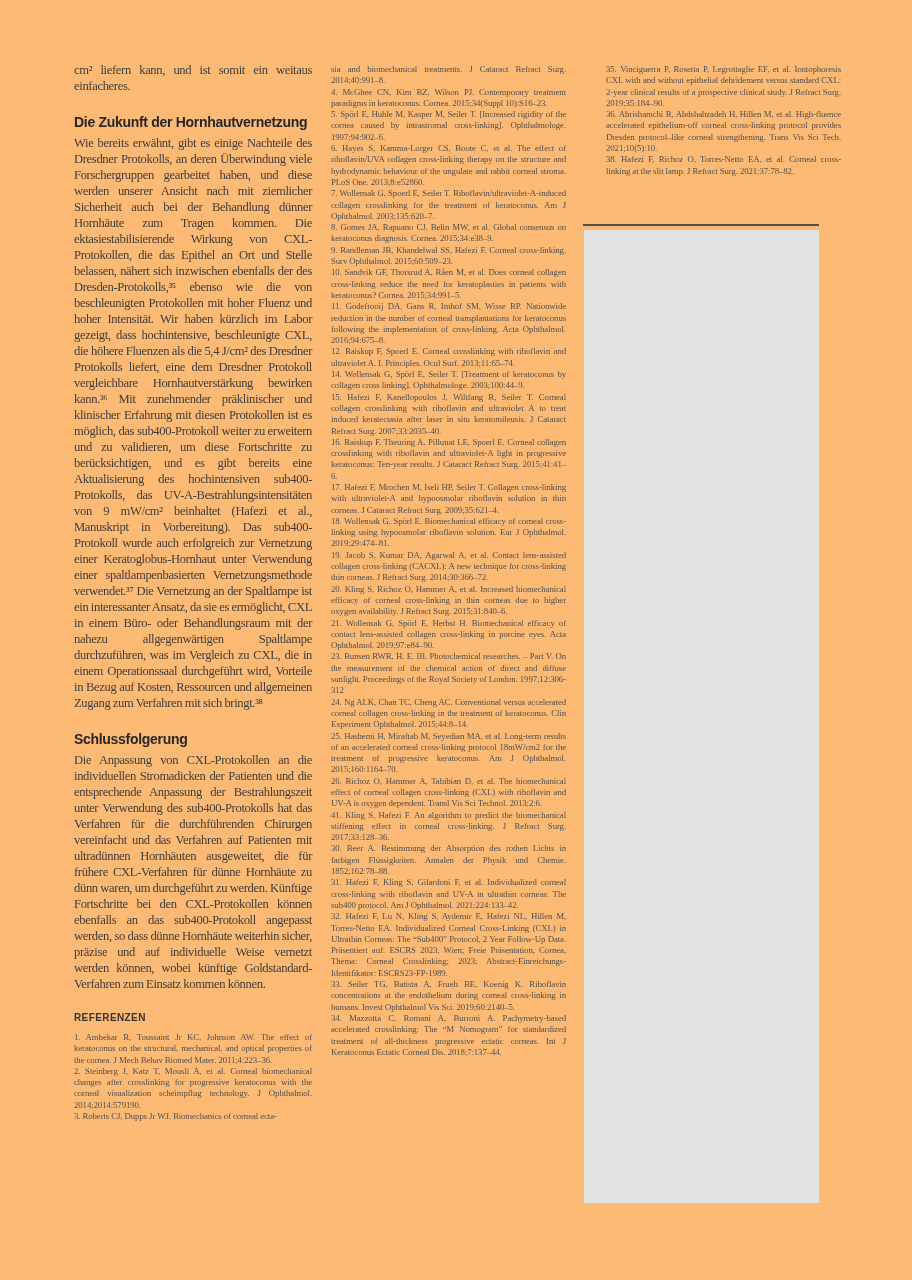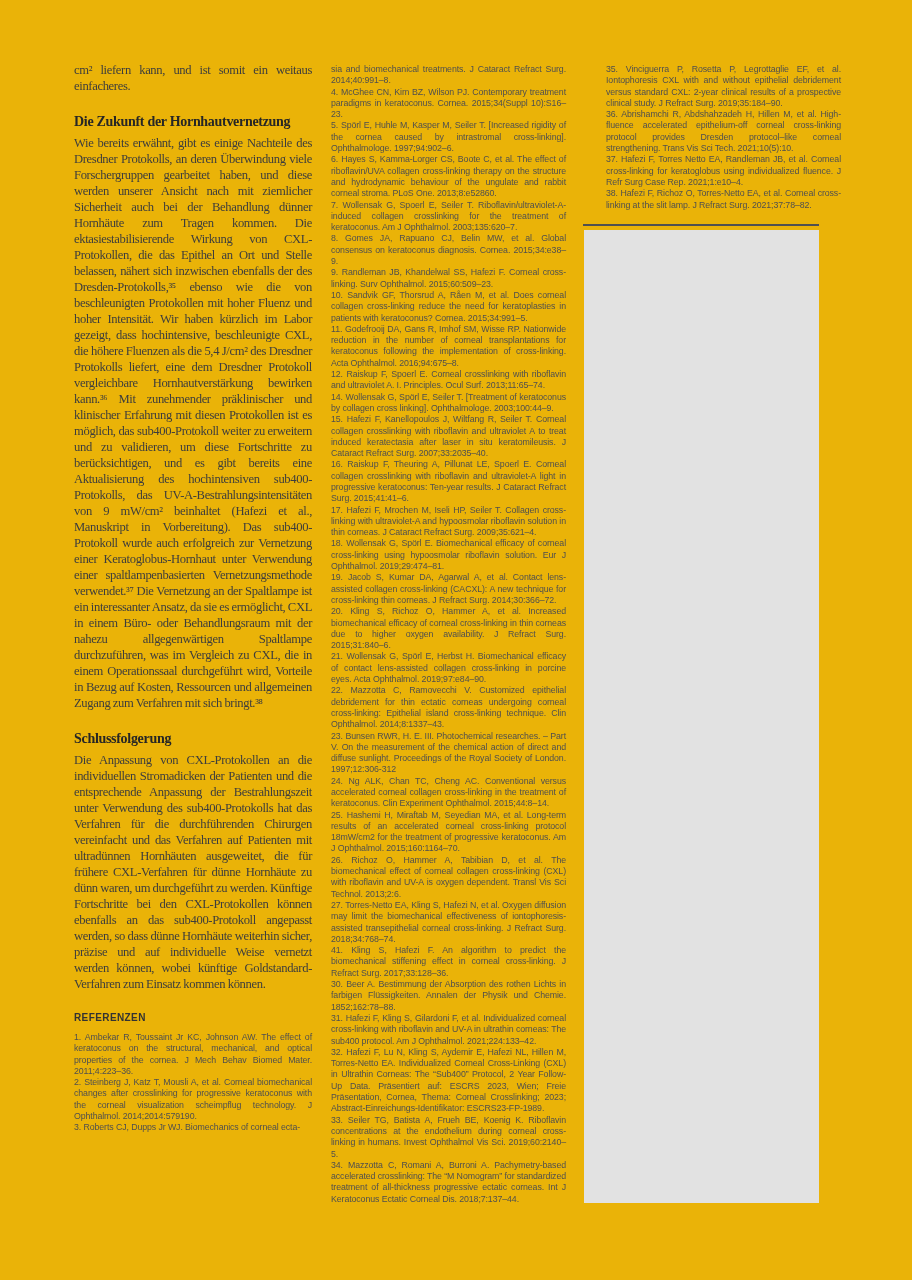--- a/index.html
+++ b/index.html
@@ -1,44 +1,44 @@
 <!DOCTYPE html>
 <html><head>
 <meta charset="utf-8">
 <style>
   html,body { margin:0; padding:0; background:#ffffff; }
   .page {
     position:relative; width:912px; height:1280px;
-    background:#eab308; overflow:hidden;
+    background:#fdba74; overflow:hidden;
   }
   .col { position:absolute; }
   .col-left  { left:74px;  top:62px; width:238px; }
   .col-mid   { left:331px; top:64px; width:235px; }
   .col-right { left:606px; top:64px; width:235px; }
 
   .body-text {
     font-family:"Liberation Serif","DejaVu Serif",serif;
     font-size:12.6px; line-height:16px;
     letter-spacing:-0.35px; word-spacing:-0.3px;
     text-align:justify; color:#3d3d3d; margin:0;
   }
   .section-heading {
-    font-family:Liberation Serif, serif;
+    font-family:Liberation Sans, sans-serif;
     font-weight:bold; font-size:14px; line-height:18px;
     letter-spacing:-0.3px; color:#262626;
     margin:19px 0 4px 0;
   }
   .ref-heading {
     font-family:"Liberation Sans","DejaVu Sans",sans-serif;
     font-weight:bold; font-size:10px; line-height:18px;
     letter-spacing:0.4px; color:#333333;
     margin:17px 0 5px 0;
   }
   .ref {
-    font-family:Liberation Sans, sans-serif;
+    font-family:Liberation Serif, serif;
     font-size:8.8px; line-height:11.3px; letter-spacing:-0.1px;
     text-align:justify; color:#4f4f4f; margin:0;
   }
   .figure-rule {
     position:absolute; left:583px; top:224px; width:236px; height:2px;
     background:#505050;
   }
   .figure-box {
     position:absolute; left:584px; top:230px; width:235px; height:973px;
     background:#e2e2e2;
@@ -102,31 +102,29 @@
       <p class="ref">17. Hafezi F, Mrochen M, Iseli HP, Seiler T. Collagen cross-linking with ultraviolet-A and hypoosmolar riboflavin solution in thin corneas. J Cataract Refract Surg. 2009;35:621–4.</p>
 
       <p class="ref">18. Wollensak G, Spörl E. Biomechanical efficacy of corneal cross-linking using hypoosmolar riboflavin solution. Eur J Ophthalmol. 2019;29:474–81.</p>
 
       <p class="ref">19. Jacob S, Kumar DA, Agarwal A, et al. Contact lens-assisted collagen cross-linking (CACXL): A new technique for cross-linking thin corneas. J Refract Surg. 2014;30:366–72.</p>
 
       <p class="ref">20. Kling S, Richoz O, Hammer A, et al. Increased biomechanical efficacy of corneal cross-linking in thin corneas due to higher oxygen availability. J Refract Surg. 2015;31:840–6.</p>
 
       <p class="ref">21. Wollensak G, Spörl E, Herbst H. Biomechanical efficacy of contact lens-assisted collagen cross-linking in porcine eyes. Acta Ophthalmol. 2019;97:e84–90.</p>
 
-      <p class="ref">22. Mazzotta C, Ramovecchi V. Customized epithelial debridement for thin ectatic corneas undergoing corneal cross-linking: Epithelial island cross-linking technique. Clin Ophthalmol. 2014;8:1337–43.</p>
 
       <p class="ref">23. Bunsen RWR, H. E. III. Photochemical researches. – Part V. On the measurement of the chemical action of direct and diffuse sunlight. Proceedings of the Royal Society of London. 1997;12:306-312</p>
 
       <p class="ref">24. Ng ALK, Chan TC, Cheng AC. Conventional versus accelerated corneal collagen cross-linking in the treatment of keratoconus. Clin Experiment Ophthalmol. 2015;44:8–14.</p>
 
       <p class="ref">25. Hashemi H, Miraftab M, Seyedian MA, et al. Long-term results of an accelerated corneal cross-linking protocol 18mW/cm2 for the treatment of progressive keratoconus. Am J Ophthalmol. 2015;160:1164–70.</p>
 
       <p class="ref">26. Richoz O, Hammer A, Tabibian D, et al. The biomechanical effect of corneal collagen cross-linking (CXL) with riboflavin and UV-A is oxygen dependent. Transl Vis Sci Technol. 2013;2:6.</p>
 
-      <p class="ref">27. Torres-Netto EA, Kling S, Hafezi N, et al. Oxygen diffusion may limit the biomechanical effectiveness of iontophoresis-assisted transepithelial corneal cross-linking. J Refract Surg. 2018;34:768–74.</p>
 
       <p class="ref">41. Kling S, Hafezi F. An algorithm to predict the biomechanical stiffening effect in corneal cross-linking. J Refract Surg. 2017;33:128–36.</p>
 
 
       <p class="ref">30. Beer A. Bestimmung der Absorption des rothen Lichts in farbigen Flüssigkeiten. Annalen der Physik und Chemie. 1852;162:78–88.</p>
 
       <p class="ref">31. Hafezi F, Kling S, Gilardoni F, et al. Individualized corneal cross-linking with riboflavin and UV-A in ultrathin corneas: The sub400 protocol. Am J Ophthalmol. 2021;224:133–42.</p>
 
       <p class="ref">32. Hafezi F, Lu N, Kling S, Aydemir E, Hafezi NL, Hillen M, Torres-Netto EA. Individualized Corneal Cross-Linking (CXL) in Ultrathin Corneas: The “Sub400” Protocol, 2 Year Follow-Up Data. Präsentiert auf: ESCRS 2023, Wien; Freie Präsentation, Cornea, Thema: Corneal Crosslinking; 2023; Abstract-Einreichungs-Identifikator: ESCRS23-FP-1989.</p>
 
@@ -135,21 +133,20 @@
       <p class="ref">34. Mazzotta C, Romani A, Burroni A. Pachymetry-based accelerated crosslinking: The “M Nomogram” for standardized treatment of all-thickness progressive ectatic corneas. Int J Keratoconus Ectatic Corneal Dis. 2018;7:137–44.</p>
     </div>
 
   <div class="col col-right">
     <div>
 
         <p class="ref">35. Vinciguerra P, Rosetta P, Legrottaglie EF, et al. Iontophoresis CXL with and without epithelial debridement versus standard CXL: 2-year clinical results of a prospective clinical study. J Refract Surg. 2019;35:184–90.</p>
 
         <p class="ref">36. Abrishamchi R, Abdshahzadeh H, Hillen M, et al. High-fluence accelerated epithelium-off corneal cross-linking protocol provides Dresden protocol–like corneal strengthening. Trans Vis Sci Tech. 2021;10(5):10.</p>
 
-        <p class="ref">37. Hafezi F, Torres Netto EA, Randleman JB, et al. Corneal cross-linking for keratoglobus using individualized fluence. J Refr Surg Case Rep. 2021;1:e10–4.</p>
 
         <p class="ref">38. Hafezi F, Richoz O, Torres-Netto EA, et al. Corneal cross-linking at the slit lamp. J Refract Surg. 2021;37:78–82.</p>
       </div>
   </div>
 
   <div class="figure-rule"></div>
   <div class="figure-box"></div>
 
 </div>
 

